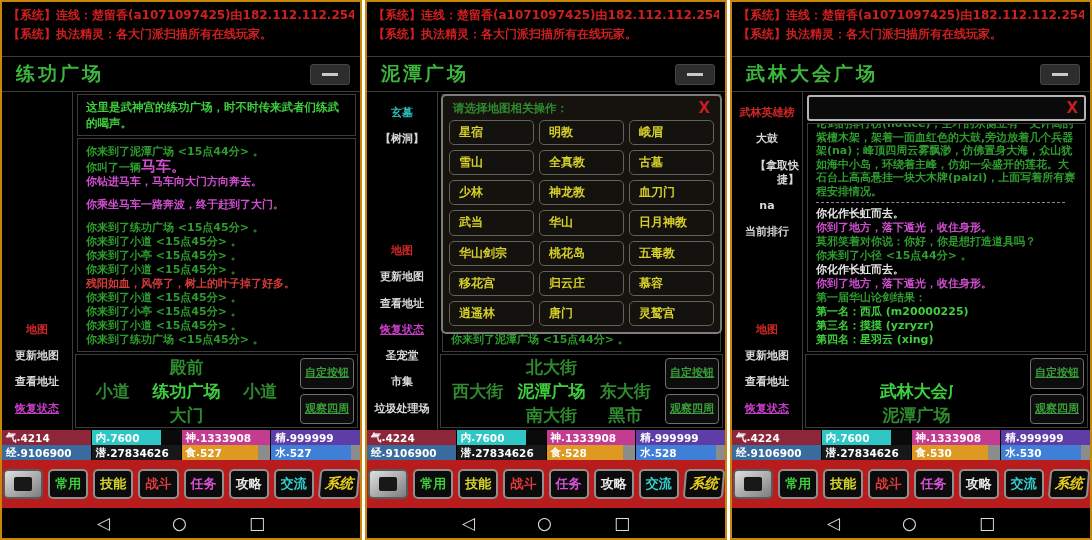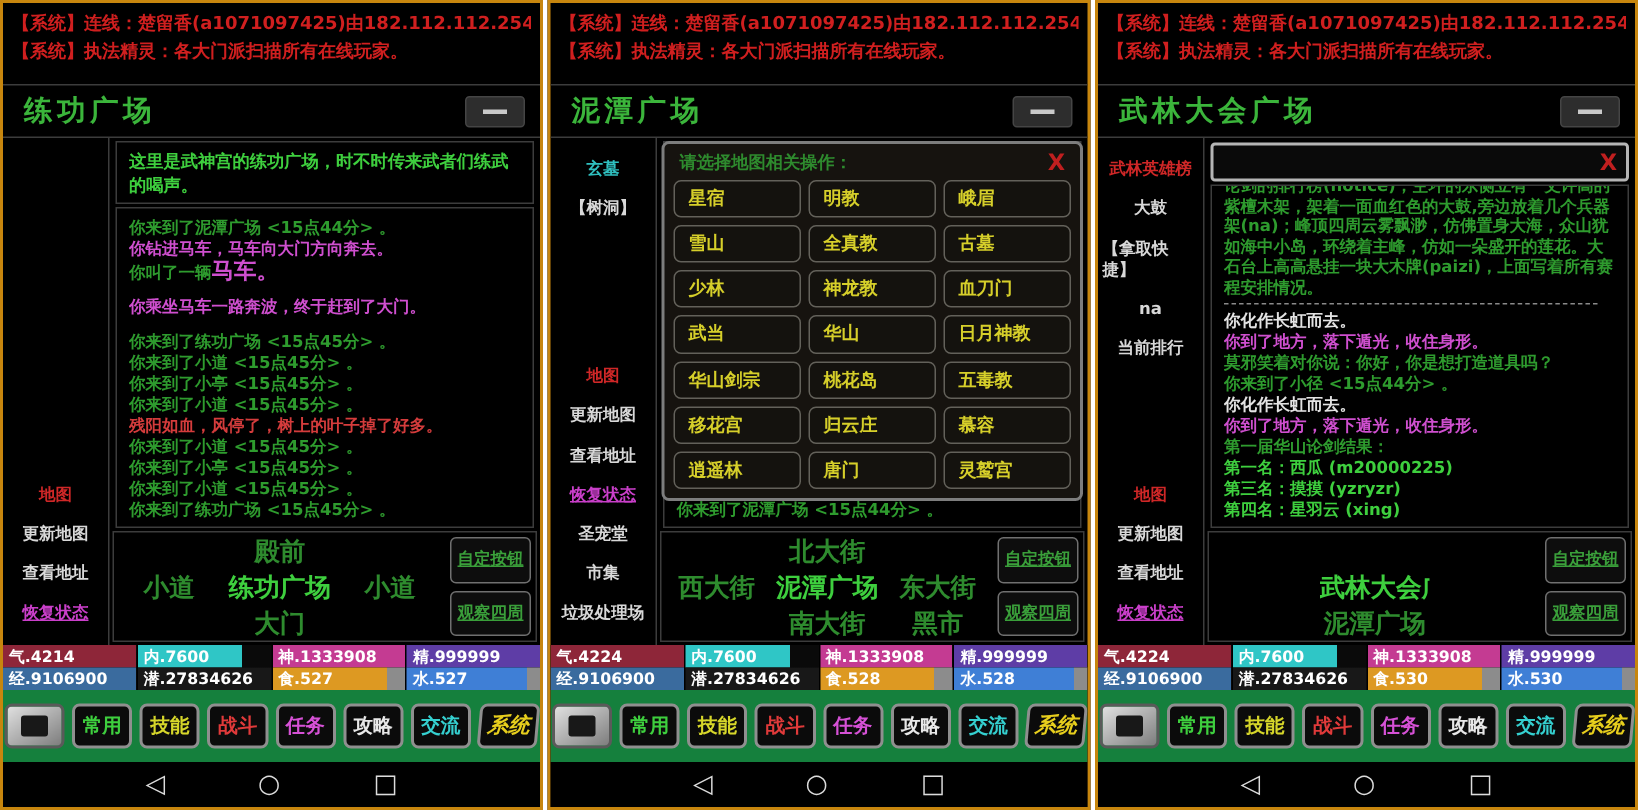--- a/index.html
+++ b/index.html
@@ -11,21 +11,21 @@
 
   .titlebar{flex:0 0 34px;display:flex;align-items:center;justify-content:space-between;
     padding:0 10px 0 14px;border-top:1px solid #3c3c3c;border-bottom:1px solid #3c3c3c;}
   .title{color:#3bb53b;font-size:19px;font-weight:bold;letter-spacing:3px;}
   .minbtn{width:40px;height:21px;background:#2d2d2d;border:1px solid #454545;border-radius:3px;
     display:flex;align-items:center;justify-content:center;cursor:pointer;padding:0;}
   .dash{width:16px;height:3px;background:#c9c9c9;}
 
   .body{flex:1;display:flex;min-height:0;}
   .sidebar{flex:0 0 64px;display:flex;flex-direction:column;align-items:center;padding:8px 3px;min-width:0;}
-  .side-item{font-size:11px;font-weight:bold;color:#d8d8d8;text-align:left;margin:6px 0;line-height:1.3;word-break:break-all;cursor:pointer;}
+  .side-item{font-size:11px;font-weight:bold;color:#d8d8d8;text-align:right;margin:6px 0;line-height:1.3;word-break:break-all;cursor:pointer;}
   .side-spacer{flex:1;}
   .sc-red{color:#cf2727;} .sc-magenta{color:#c93fc9;text-decoration:underline;} .sc-cyan{color:#2fbfbf;} .sc-white{color:#d8d8d8;}
 
   .right{flex:1;display:flex;flex-direction:column;border-left:1px solid #3c3c3c;min-width:0;}
   .main{flex:1;position:relative;display:flex;flex-direction:column;min-height:0;padding:0 2px;}
   .descbox{border:1px solid #3c3c3c;margin:2px 2px 0;padding:4px 8px;color:#3ecf3e;font-size:11.5px;font-weight:bold;line-height:1.4;}
   .msgs{flex:1;overflow:hidden;display:flex;flex-direction:column;justify-content:flex-end;
     padding:3px 8px 4px;border:1px solid #3c3c3c;margin:2px 2px 0;min-height:0;}
   .msg{font-size:11px;line-height:14px;font-weight:bold;white-space:nowrap;overflow:hidden;flex:0 0 auto;}
   .msg.wrap{white-space:normal;line-height:13.5px;}
@@ -43,21 +43,21 @@
   .navbtn{flex:1;border:1px solid #707070;border-radius:4px;background:#0d0d0d;color:#3a9f3a;
     font-size:11px;font-weight:bold;line-height:1.25;display:flex;align-items:center;justify-content:center;
     text-align:center;cursor:pointer;padding:2px;word-break:break-all;font-family:inherit;text-decoration:underline;}
 
   .stats{flex:0 0 30px;display:flex;flex-direction:column;background:#000;}
   .statrow{flex:1;display:flex;gap:1px;}
   .stat{flex:1;display:flex;align-items:center;padding-left:4px;color:#fff;font-size:10.5px;font-weight:bold;
     white-space:nowrap;overflow:hidden;min-width:0;}
   .stat .slabel::after{content:".";}
 
-  .btnrow{flex:0 0 40px;background:#15803d;display:flex;align-items:center;gap:5px;padding:4px 1px;}
+  .btnrow{flex:0 0 40px;background:#b91c1c;display:flex;align-items:center;gap:5px;padding:4px 1px;}
   .qbtn{flex:1;height:30px;background:#0b0b0b;border:2px solid #8f8f8f;border-radius:5px;color:#ddd;
     font-size:13px;font-weight:bold;display:flex;align-items:center;justify-content:center;cursor:pointer;
     font-family:inherit;min-width:0;padding:0;}
   .qbtn.imgbtn{background:linear-gradient(145deg,#e0e0e0,#7d7d7d);border-color:#5a5a5a;position:relative;}
   .qbtn.imgbtn::after{content:"";position:absolute;inset:6px 9px;background:#181818;border-radius:2px;}
   .qbtn.italic{font-style:italic;transform:skewX(-5deg);font-size:14px;}
 
   .android{flex:0 0 30px;background:#000;display:flex;align-items:center;justify-content:center;gap:62px;}
   .androidicon{color:#dcdcdc;font-size:17px;line-height:1;cursor:pointer;}
 
@@ -94,22 +94,22 @@
           <div class="side-item sc-red">地图</div>
           <div class="side-item sc-white">更新地图</div>
           <div class="side-item sc-white">查看地址</div>
           <div class="side-item sc-magenta">恢复状态</div>
         </aside>
         <div class="right">
           <div class="main">
             <div class="descbox">这里是武神宫的练功广场，时不时传来武者们练武的喝声。</div>
             <div class="msgs">
               <div class="msg c-green">你来到了泥潭广场 &lt;15点44分&gt; 。</div>
+              <div class="msg"><span class="c-green">你叫了一辆</span><span class="c-magenta big">马车。</span></div>
               <div class="msg c-magenta">你钻进马车，马车向大门方向奔去。</div>
-              <div class="msg"><span class="c-green">你叫了一辆</span><span class="c-magenta big">马车。</span></div>
               <div class="blankline"></div>
               <div class="msg c-magenta">你乘坐马车一路奔波，终于赶到了大门。</div>
               <div class="blankline"></div>
               <div class="msg c-green">你来到了练功广场 &lt;15点45分&gt; 。</div>
               <div class="msg c-green">你来到了小道 &lt;15点45分&gt; 。</div>
               <div class="msg c-green">你来到了小亭 &lt;15点45分&gt; 。</div>
               <div class="msg c-green">你来到了小道 &lt;15点45分&gt; 。</div>
               <div class="msg c-red">残阳如血，风停了，树上的叶子掉了好多。</div>
               <div class="msg c-green">你来到了小道 &lt;15点45分&gt; 。</div>
               <div class="msg c-green">你来到了小亭 &lt;15点45分&gt; 。</div>

